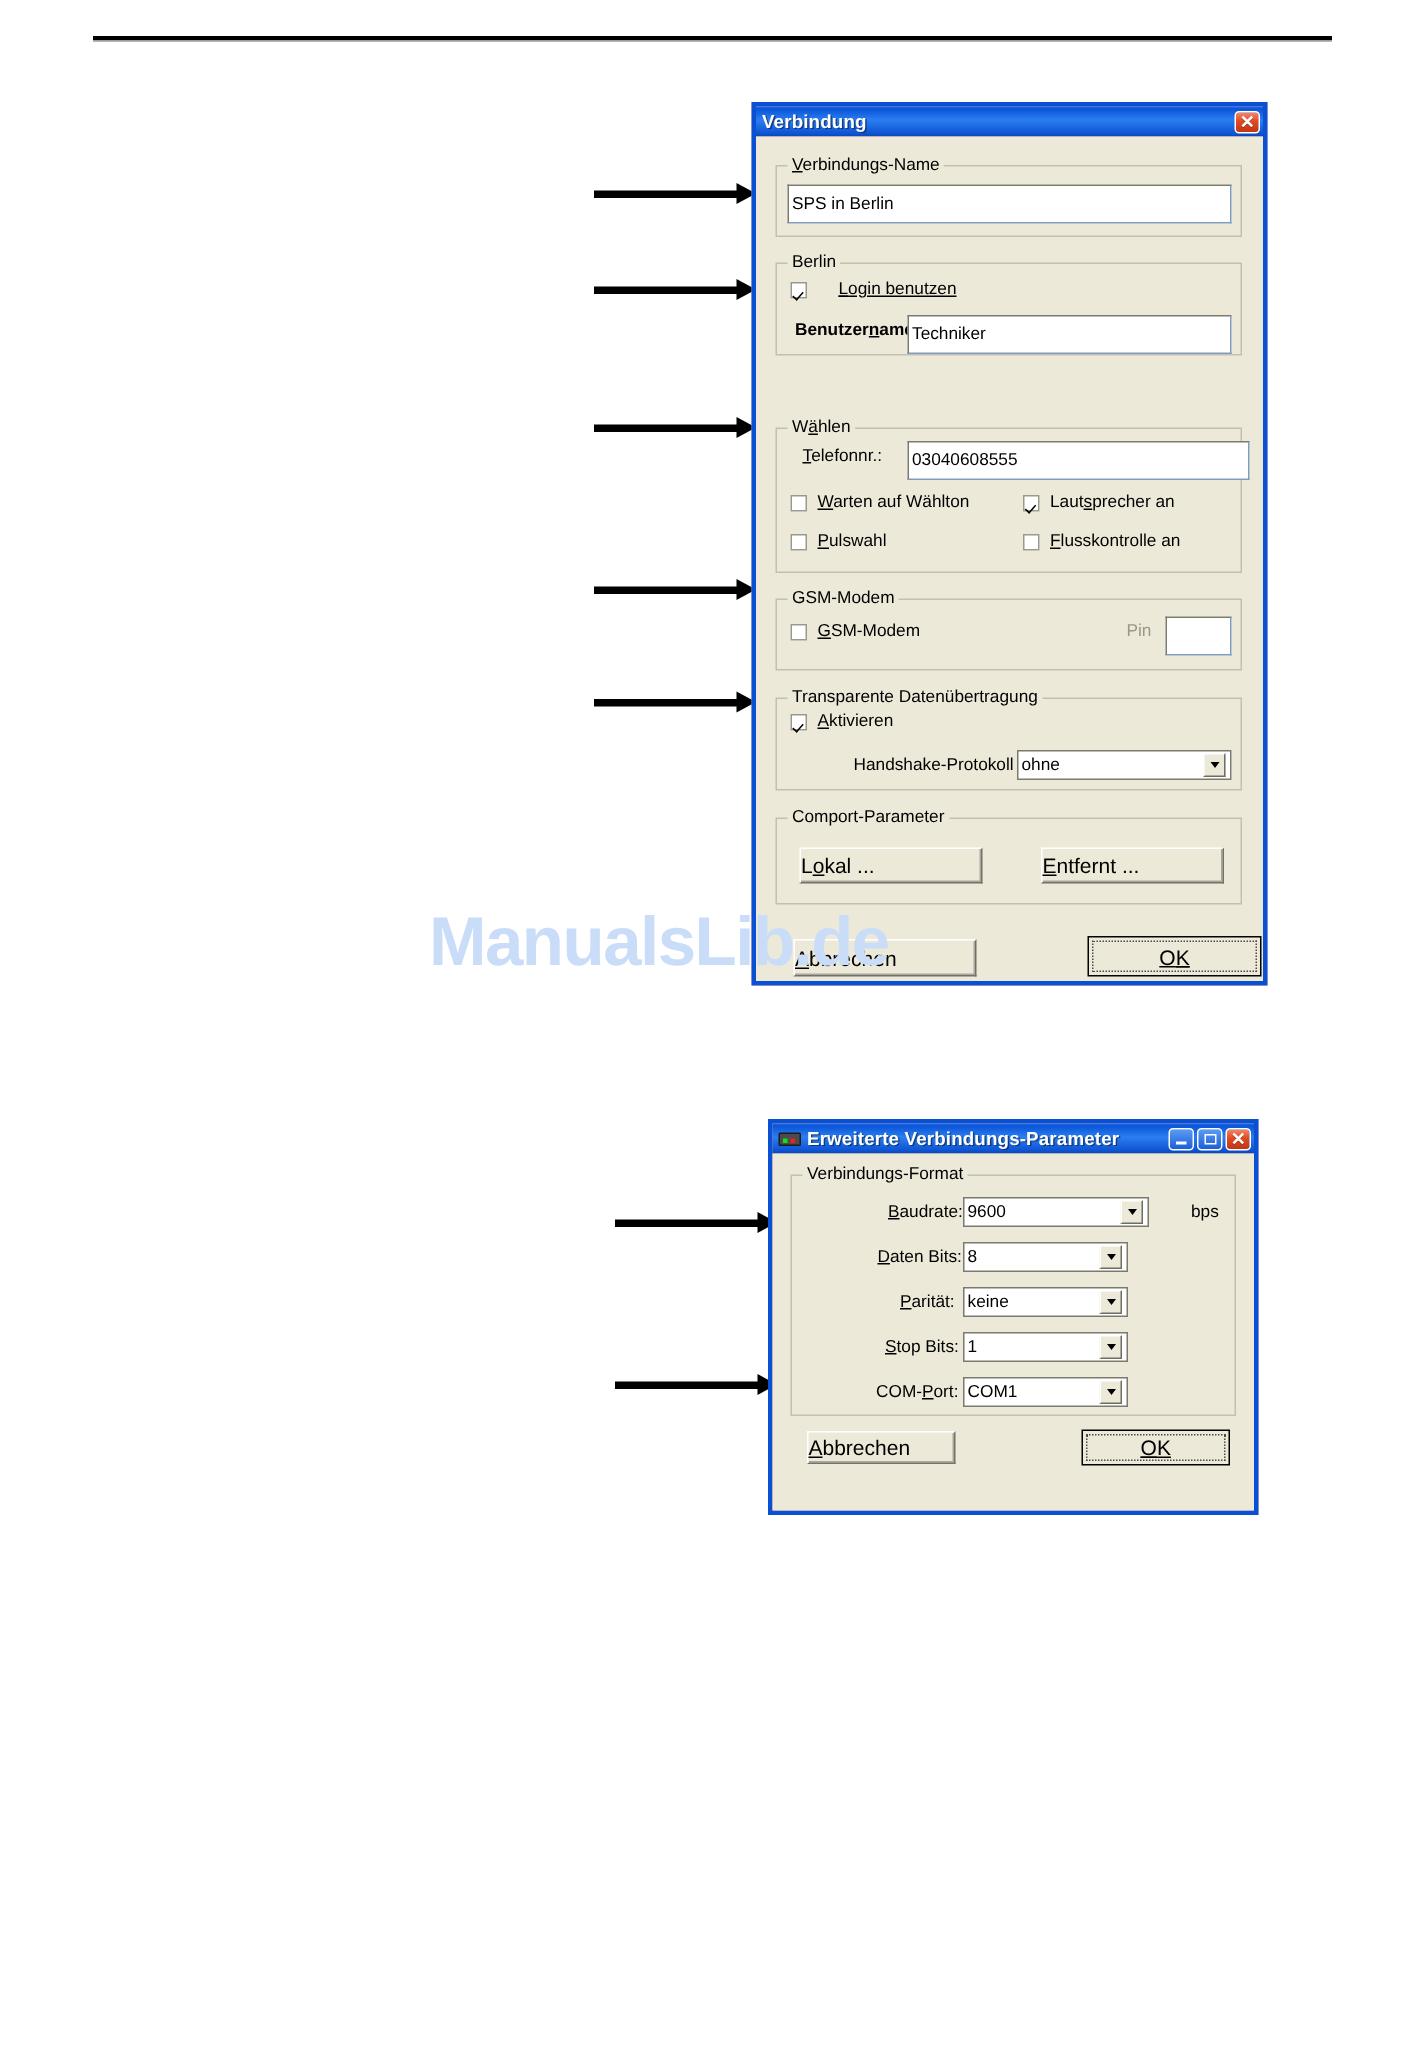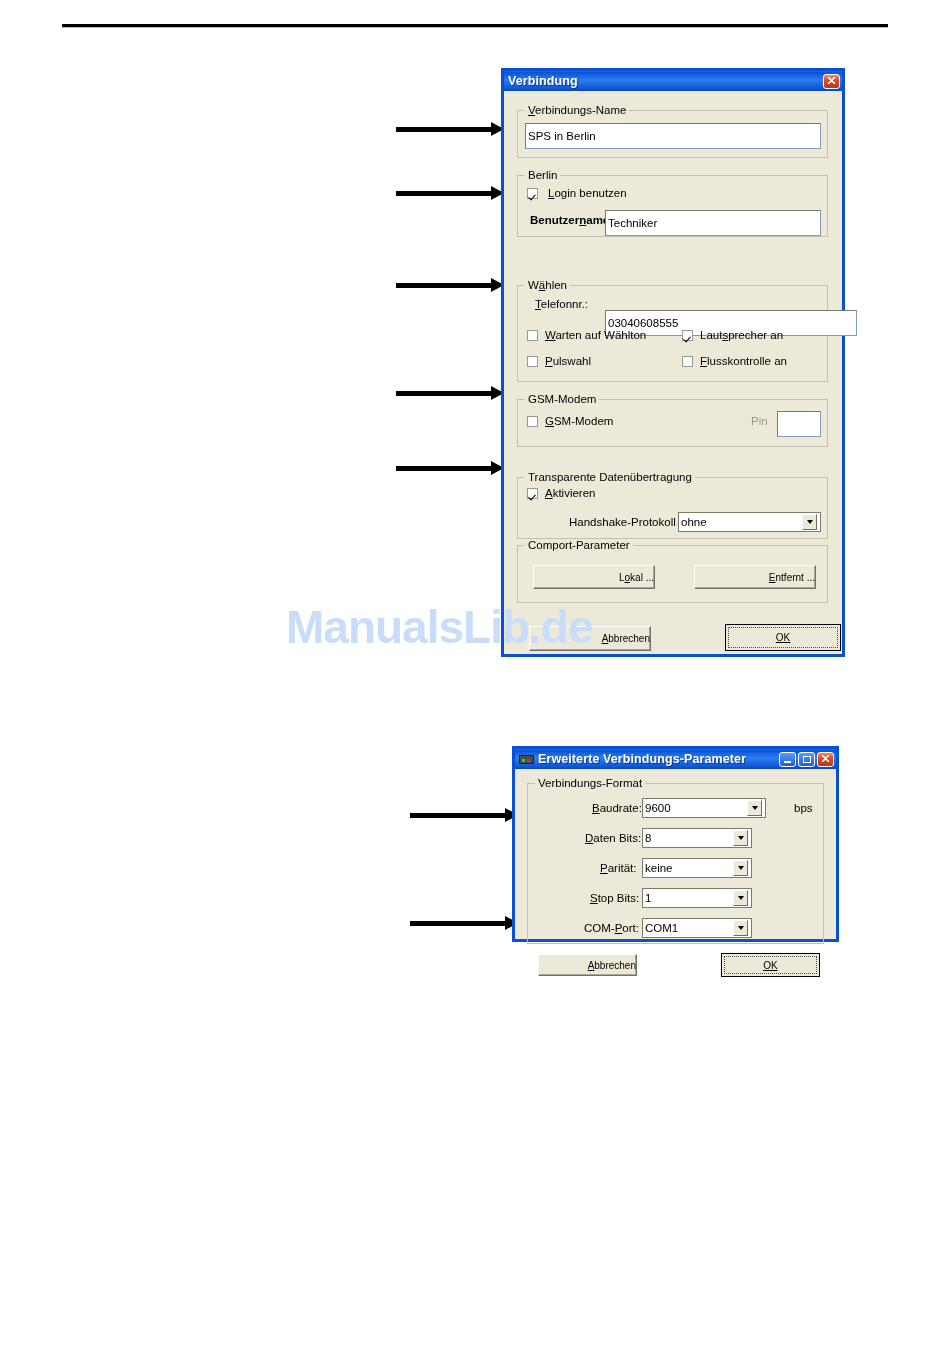--- a/index.html
+++ b/index.html
@@ -92,22 +92,22 @@
     border:1px solid #ffffff;border-right-color:#6e6e63;border-bottom-color:#6e6e63;
     box-sizing:border-box;display:flex;align-items:center;justify-content:center;
   }
   .combo .carrow i{
     display:block;width:0;height:0;border-left:3.5px solid transparent;border-right:3.5px solid transparent;border-top:4px solid #000;
   }
   .btn{
     position:absolute;box-sizing:border-box;background:#ece9d8;
     border:1px solid #ffffff;border-right-color:#73716a;border-bottom-color:#73716a;
     box-shadow:inset -1px -1px 0 #aaa79a;
-    display:flex;align-items:center;justify-content:flex-end;
-    font-size:10px;color:#000;
+    display:flex;align-items:center;justify-content:flex-start;
+    font-size:14px;color:#000;
   }
   .btn.default{border:1px solid #000;box-shadow:none;background:#ece9d8;padding:2px;}
   .btn.default .inner{
     width:100%;height:100%;border:1px dotted #4a4a4a;box-sizing:border-box;
     display:flex;align-items:center;justify-content:center;text-decoration:underline;
   }
   u{text-decoration:underline;}
 
   
   .watermark{
@@ -165,29 +165,29 @@
     <div class="client">
 
       <div class="group" style="left:13px;top:19px;width:311px;height:48px;">
         <span class="legend"><u>V</u>erbindungs-Name</span>
         <div class="txt" style="left:7px;top:12px;width:296px;height:21px;">SPS in Berlin</div>
       </div>
 
       <div class="group" style="left:13px;top:84px;width:311px;height:62px;">
         <span class="legend">Berlin</span>
         <div class="cbox on" style="left:9px;top:12px;"></div>
-        <span class="lbl" style="left:30px;top:11px;"><u>L</u>ogin benutzen</span>
+        <span class="lbl" style="left:41px;top:11px;text-decoration:underline;"><u>L</u>ogin benutzen</span>
         <span class="lbl" style="left:12px;top:38px;font-weight:bold;">Benutzer<u>n</u>ame</span>
         <div class="txt" style="left:87px;top:34px;width:216px;height:20px;">Techniker</div>
       </div>
 
       <div class="group" style="left:13px;top:194px;width:311px;height:97px;">
         <span class="legend">W<u>ä</u>hlen</span>
         <span class="lbl" style="left:17px;top:12px;"><u>T</u>elefonnr.:</span>
-        <div class="txt" style="left:87px;top:8px;width:252px;height:20px;margin-top:16px;">03040608555</div>
+        <div class="txt" style="left:87px;top:8px;width:228px;height:20px;">03040608555</div>
 
         <div class="cbox" style="left:9px;top:44px;"></div>
         <span class="lbl" style="left:27px;top:43px;"><u>W</u>arten auf Wählton</span>
 
         <div class="cbox on" style="left:164px;top:44px;"></div>
         <span class="lbl" style="left:182px;top:43px;">Laut<u>s</u>precher an</span>
 
         <div class="cbox" style="left:9px;top:70px;"></div>
         <span class="lbl" style="left:27px;top:69px;"><u>P</u>ulswahl</span>
 
@@ -196,21 +196,21 @@
       </div>
 
       <div class="group" style="left:13px;top:308px;width:311px;height:48px;">
         <span class="legend">GSM-Modem</span>
         <div class="cbox" style="left:9px;top:16px;"></div>
         <span class="lbl" style="left:27px;top:15px;"><u>G</u>SM-Modem</span>
         <span class="lbl dis" style="left:233px;top:15px;">Pin</span>
         <div class="txt" style="left:259px;top:11px;width:44px;height:20px;"></div>
       </div>
 
-      <div class="group" style="left:13px;top:374px;width:311px;height:62px;margin-top:12px;">
+      <div class="group" style="left:13px;top:374px;width:311px;height:62px;">
         <span class="legend">Transparente Datenübertragung</span>
         <div class="cbox on" style="left:9px;top:10px;"></div>
         <span class="lbl" style="left:27px;top:9px;"><u>A</u>ktivieren</span>
         <span class="lbl" style="left:51px;top:38px;">Handshake-Protokoll</span>
         <div class="combo" style="left:160px;top:34px;width:143px;height:20px;">
           <span class="cval">ohne</span>
           <span class="carrow">
               <i></i>
             </span>
         </div>
@@ -230,21 +230,21 @@
         <span><u>A</u>bbrechen</span>
       </div>
       <div class="btn default" style="left:221px;top:533px;width:116px;height:27px;">
         <span class="inner">
           <span>O<u>K</u></span>
         </span>
       </div>
     </div>
   </div>
 
-  <div class="win" style="left:512px;top:746px;width:327px;height:196px;">
+  <div class="win" style="left:512px;top:746px;width:327px;height:264px;">
     <div class="titlebar">
       <span class="tb-icon">
         <span class="body"></span>
           <span class="led1"></span>
           <span class="led2"></span>
       </span>
       <span class="tl-text">Erweiterte Verbindungs-Parameter</span>
       <div class="tb-btns">
         <div class="tbtn min">
             <span class="g"></span>

